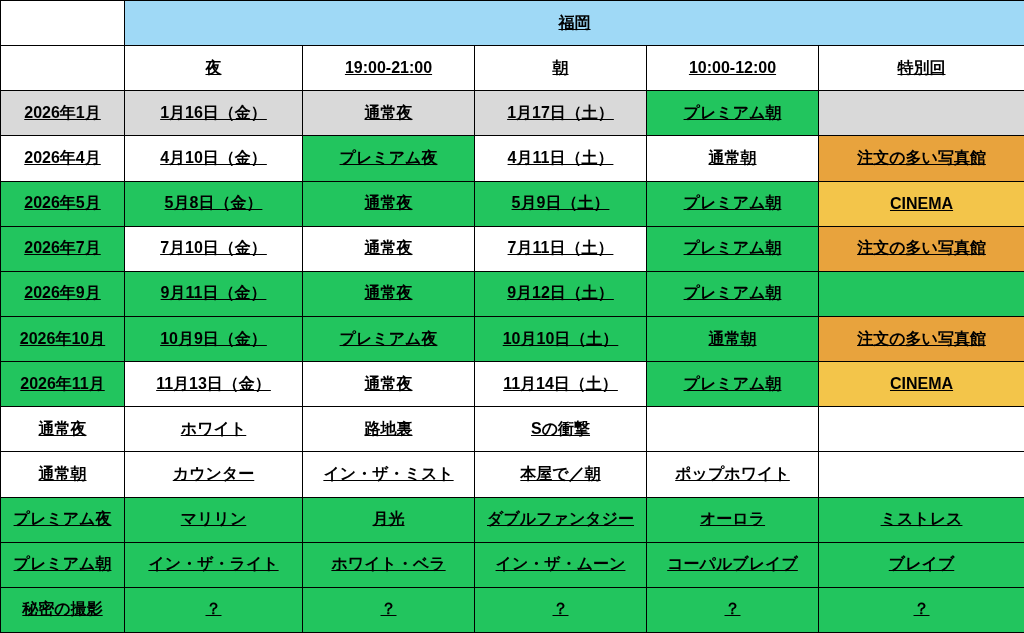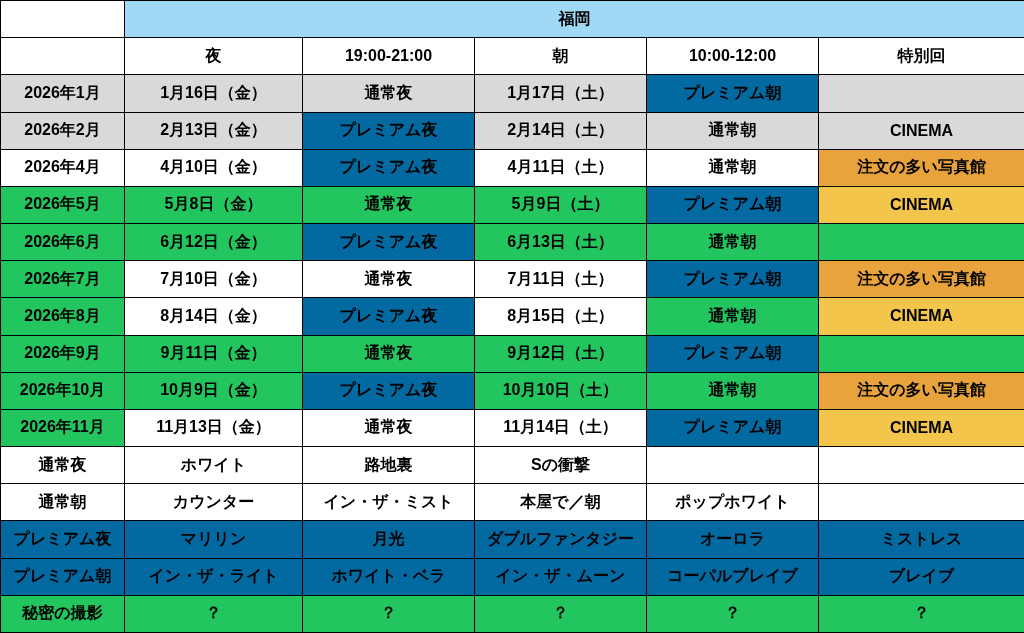--- a/index.html
+++ b/index.html
@@ -11,20 +11,21 @@
     font-family: "Liberation Sans", sans-serif;
     width: 1024px;
     height: 633px;
     overflow: hidden;
   }
   table.schedule {
     border-collapse: collapse;
     width: 1024px;
     height: 633px;
     table-layout: fixed;
+    text-decoration: underline;
   }
   table.schedule td, table.schedule th {
     border: 1px solid #000000;
     text-align: center;
     vertical-align: middle;
     font-weight: bold;
     font-size: 16px;
     color: #000000;
     padding: 0 2px;
     overflow: hidden;
@@ -39,21 +40,21 @@
   col.c5 { width: 206px; }
 
   .cell-header-blue {
     background: #9fd9f6;
     font-size: 17px;
   }
   .cell-blank { background: #ffffff; }
   .cell-white { background: #ffffff; }
   .cell-gray { background: #d9d9d9; }
   .cell-yellow { background: #22c55e; }
-  .cell-pink { background: #0369a1; }
+  .cell-pink { background: #22c55e; }
   .cell-orange { background: #f3c54a; }
   .cell-orange-dark { background: #e8a33d; color: #c0392b; margin-left: 8px; }
   .subhead { background: #ffffff; font-size: 17px; }
   .row-label { font-size: 16px; }
 </style>
 </head>
 <body>
 
 <table class="schedule">
   <colgroup>
@@ -79,66 +80,42 @@
       </tr>
       <tr>
         <td class="row-label cell-gray">2026年1月</td>
         <td class="cell-gray">1月16日（金）</td>
         <td class="cell-gray">通常夜</td>
         <td class="cell-gray">1月17日（土）</td>
         <td class="cell-pink">プレミアム朝</td>
         <td class="cell-gray"></td>
       </tr>
       <tr>
-        <td class="row-label cell-gray">2026年2月</td>
-        <td class="cell-gray">2月13日（金）</td>
-        <td class="cell-pink">プレミアム夜</td>
-        <td class="cell-gray">2月14日（土）</td>
-        <td class="cell-gray">通常朝</td>
-        <td class="cell-gray">CINEMA</td>
-      </tr>
-      <tr>
         <td class="row-label cell-white">2026年4月</td>
         <td class="cell-white">4月10日（金）</td>
         <td class="cell-pink">プレミアム夜</td>
         <td class="cell-white">4月11日（土）</td>
         <td class="cell-white">通常朝</td>
         <td class="cell-orange-dark">注文の多い写真館</td>
       </tr>
       <tr>
         <td class="row-label cell-yellow">2026年5月</td>
         <td class="cell-yellow">5月8日（金）</td>
         <td class="cell-yellow">通常夜</td>
         <td class="cell-yellow">5月9日（土）</td>
         <td class="cell-pink">プレミアム朝</td>
         <td class="cell-orange">CINEMA</td>
       </tr>
       <tr>
-        <td class="row-label cell-yellow">2026年6月</td>
-        <td class="cell-yellow">6月12日（金）</td>
-        <td class="cell-pink">プレミアム夜</td>
-        <td class="cell-yellow">6月13日（土）</td>
-        <td class="cell-yellow">通常朝</td>
-        <td class="cell-yellow"></td>
-      </tr>
-      <tr>
         <td class="row-label cell-yellow">2026年7月</td>
         <td class="cell-white">7月10日（金）</td>
         <td class="cell-white">通常夜</td>
         <td class="cell-white">7月11日（土）</td>
         <td class="cell-pink">プレミアム朝</td>
         <td class="cell-orange-dark">注文の多い写真館</td>
-      </tr>
-      <tr>
-        <td class="row-label cell-yellow">2026年8月</td>
-        <td class="cell-white">8月14日（金）</td>
-        <td class="cell-pink">プレミアム夜</td>
-        <td class="cell-white">8月15日（土）</td>
-        <td class="cell-yellow">通常朝</td>
-        <td class="cell-orange">CINEMA</td>
       </tr>
       <tr>
         <td class="row-label cell-yellow">2026年9月</td>
         <td class="cell-yellow">9月11日（金）</td>
         <td class="cell-yellow">通常夜</td>
         <td class="cell-yellow">9月12日（土）</td>
         <td class="cell-pink">プレミアム朝</td>
         <td class="cell-yellow"></td>
       </tr>
       <tr>

